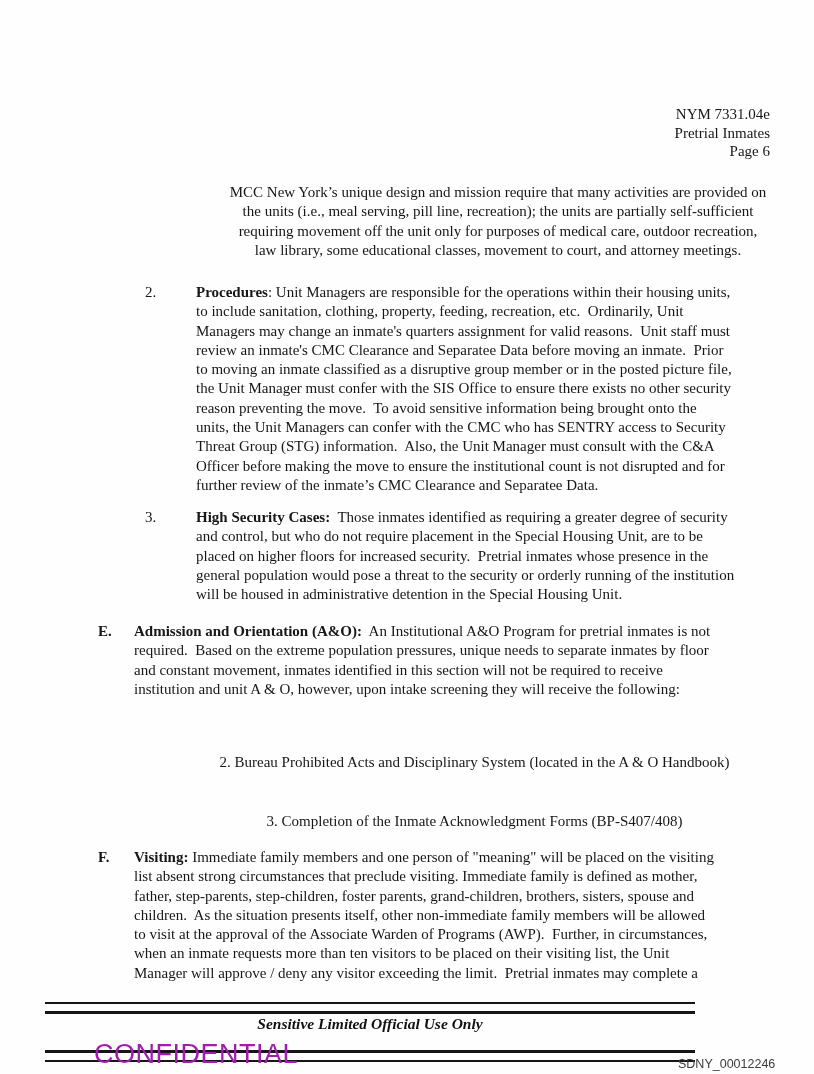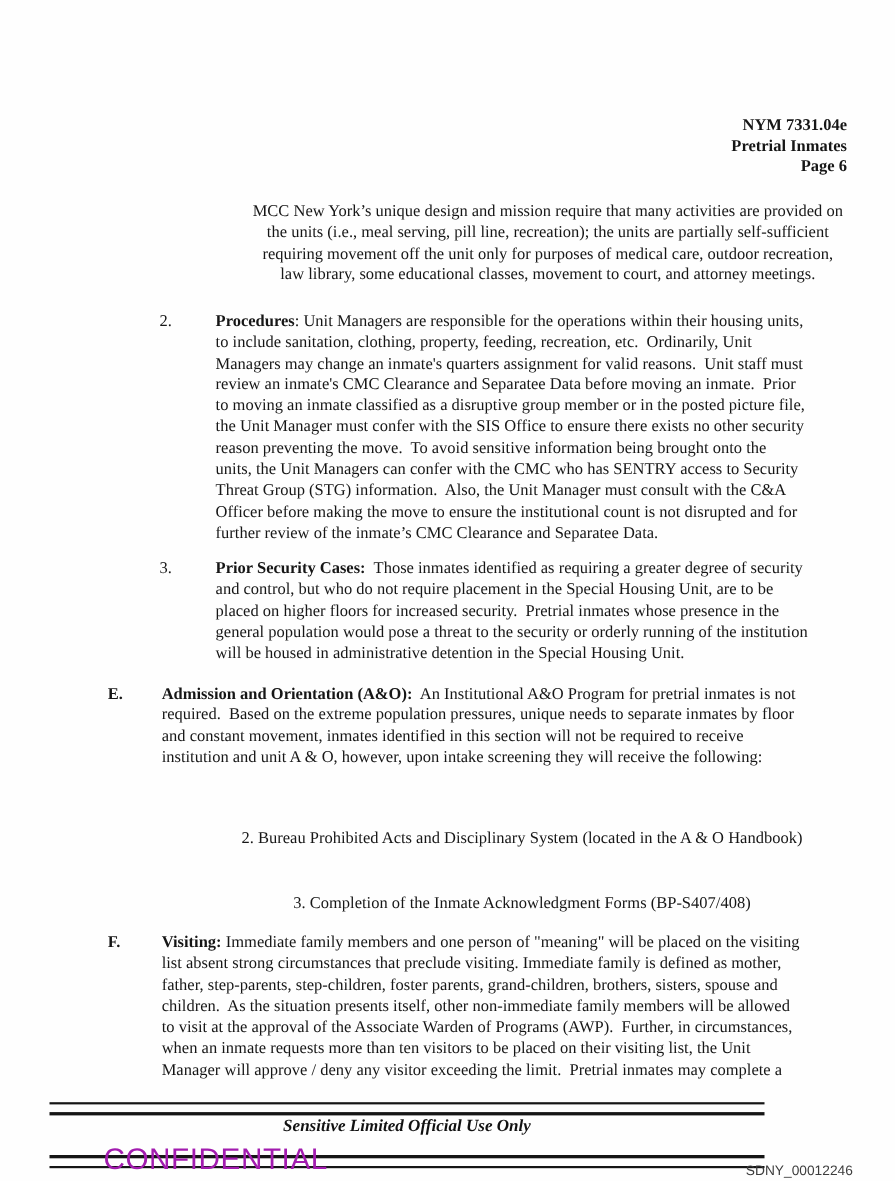--- a/index.html
+++ b/index.html
@@ -1,29 +1,29 @@
 <!DOCTYPE html>
 <html><head>
 <meta charset="utf-8">
 <style>
   html,body { margin:0; padding:0; background:#ffffff; }
   .doc {
     position:relative; width:814px; height:1074px; background:#fefefe;
     font-family:"Liberation Serif","DejaVu Serif",serif;
     color:#161616; font-size:15px; line-height:19.3px; overflow:hidden;
   }
-  .header { position:absolute; top:105px; right:44px; text-align:right; line-height:18.5px;font-weight:bold; }
+  .header { position:absolute; top:105px; right:44px; text-align:right; line-height:18.5px; }
   .block { position:absolute; white-space:pre-wrap;text-align:center; }
   .intro { top:183px; left:196px; width:604px; }
   .item { position:absolute; left:145px; width:665px; }
   .item .num { position:absolute; left:0; top:0; }
   .item .item-text { margin-left:51px; white-space:pre-wrap; }
   .section { position:absolute; left:98px; width:712px; }
   .section .letter { position:absolute; left:0; top:0; font-weight:bold; }
-  .section .sec-text { margin-left:49px; white-space:pre-wrap; }
+  .section .sec-text { margin-left:36px; white-space:pre-wrap; }
   .list { top:714px; left:147px; width:655px; line-height:19.6px; }
   .closing { top:793px; left:147px; width:655px; }
   b { font-weight:bold; }
   
   .banner { position:absolute; left:45px; top:1002px; width:650px; }
   .rule-a { height:7px; border-top:2px solid #151515; border-bottom:3px solid #151515; }
   .rule-b { height:7px; border-top:3px solid #151515; border-bottom:2px solid #151515; }
   .banner-text {
     text-align:center; font-style:italic; font-weight:bold;
     font-size:15.5px; line-height:19px; padding:0 0 17px 0; color:#111;
@@ -65,21 +65,21 @@
 the Unit Manager must confer with the SIS Office to ensure there exists no other security
 reason preventing the move.  To avoid sensitive information being brought onto the
 units, the Unit Managers can confer with the CMC who has SENTRY access to Security
 Threat Group (STG) information.  Also, the Unit Manager must consult with the C&amp;A
 Officer before making the move to ensure the institutional count is not disrupted and for
 further review of the inmate’s CMC Clearance and Separatee Data.</span></div>
   </div>
 
   <div class="item" style="top:508px">
     <span class="num">3.</span>
-    <div class="item-text"><b>Prior Security Cases:</b><span>  Those inmates identified as requiring a greater degree of security
+    <div class="item-text"><b>High Security Cases:</b><span>  Those inmates identified as requiring a greater degree of security
 and control, but who do not require placement in the Special Housing Unit, are to be
 placed on higher floors for increased security.  Pretrial inmates whose presence in the
 general population would pose a threat to the security or orderly running of the institution
 will be housed in administrative detention in the Special Housing Unit.</span></div>
   </div>
 
   <div class="section" style="top:622px">
     <span class="letter">E.</span>
     <div class="sec-text"><b>Admission and Orientation (A&amp;O):</b><span>  An Institutional A&amp;O Program for pretrial inmates is not
 required.  Based on the extreme population pressures, unique needs to separate inmates by floor

